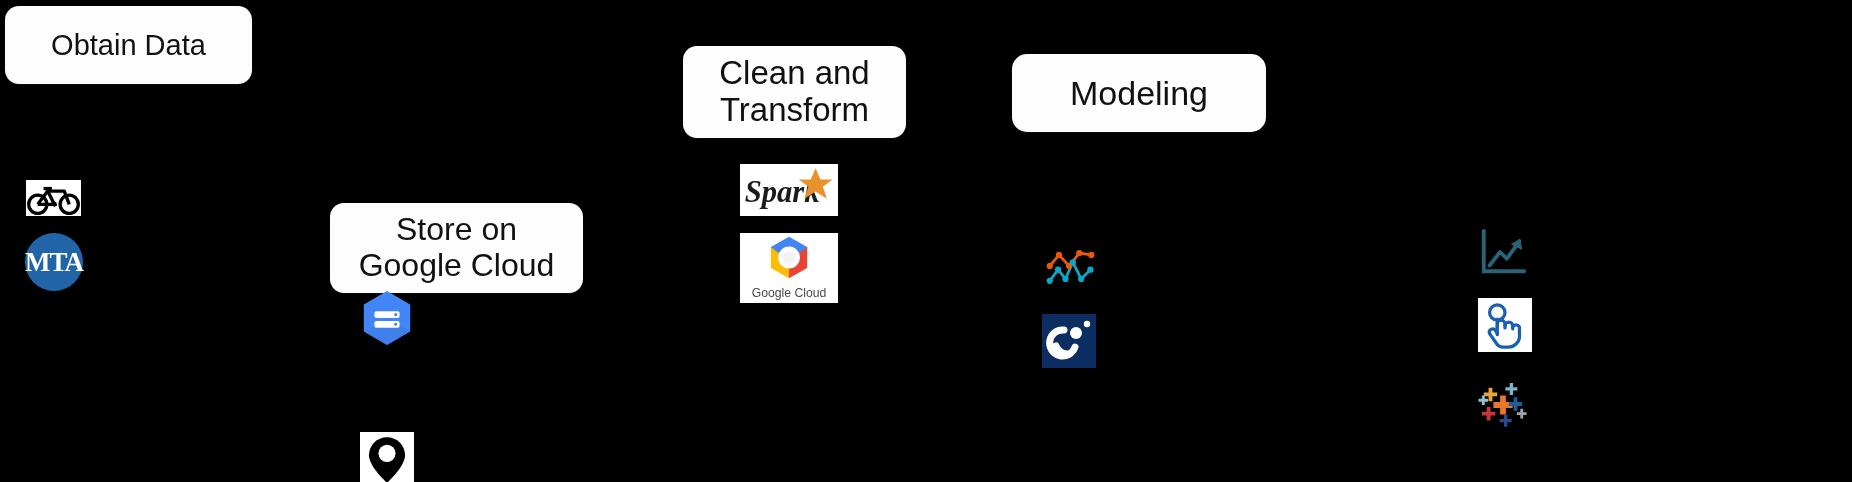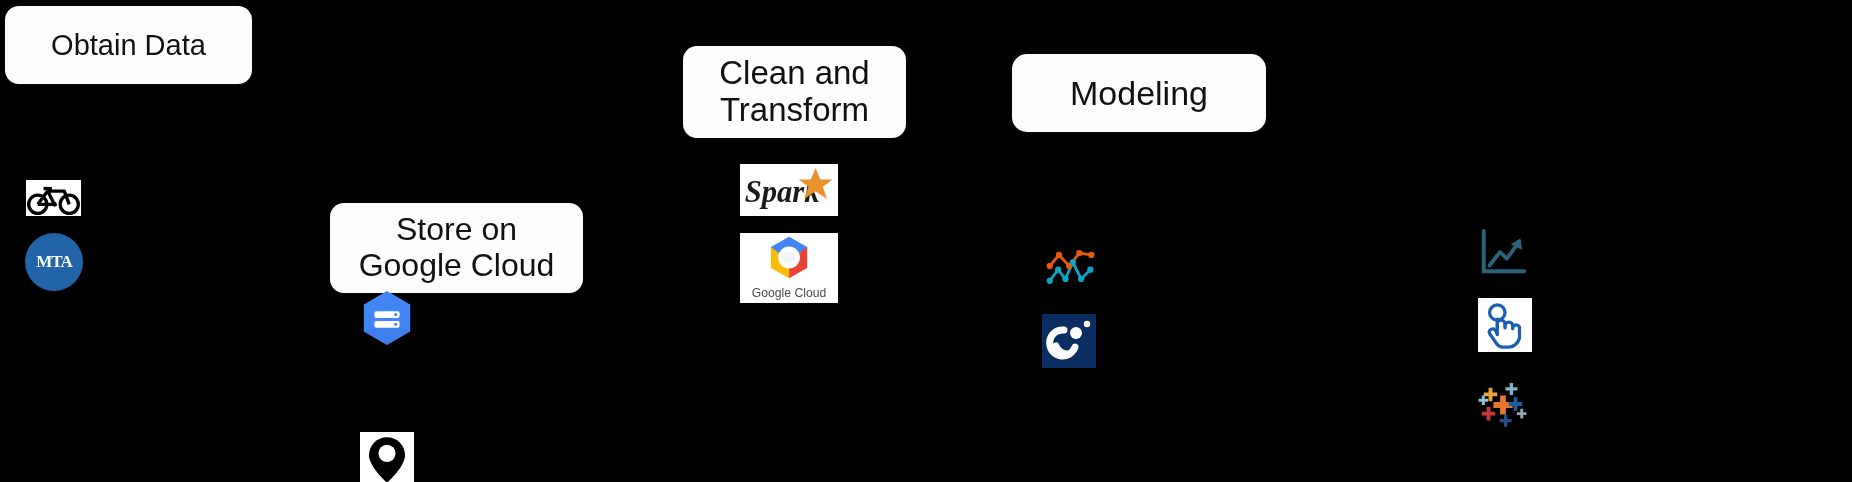--- a/index.html
+++ b/index.html
@@ -20,21 +20,21 @@
   .n-eval     {left:1458px;top:107px; width:255px; height:78px;  font-size:34px;}
 
   .ico{position:absolute;}
   .ico-white{background:#ffffff;display:flex;align-items:center;justify-content:center;}
 
   
   .i-bike{left:26px;top:180px;width:55px;height:36px;}
   
   .i-mta{left:25px;top:233px;width:58px;height:58px;border-radius:50%;
          background:#2264a8;color:#fff;display:flex;align-items:center;
-         justify-content:center;font-size:17px;font-weight:bold;letter-spacing:-1px;
+         justify-content:center;font-size:27px;font-weight:bold;letter-spacing:-1px;
          font-family:"Liberation Serif",serif;}
   
   .i-bq{left:358px;top:289px;width:58px;height:58px;}
   
   .i-pin{left:360px;top:432px;width:54px;height:55px;}
   
   .i-spark{left:740px;top:164px;width:98px;height:52px;}
   
   .i-gcp{left:740px;top:233px;width:98px;height:70px;}
   

